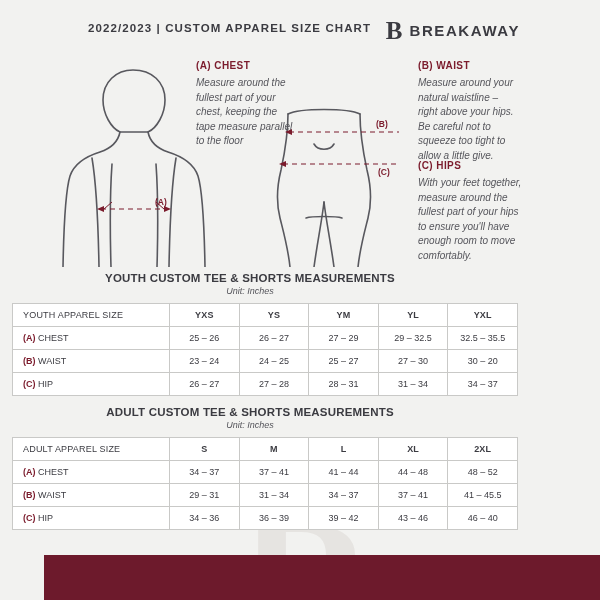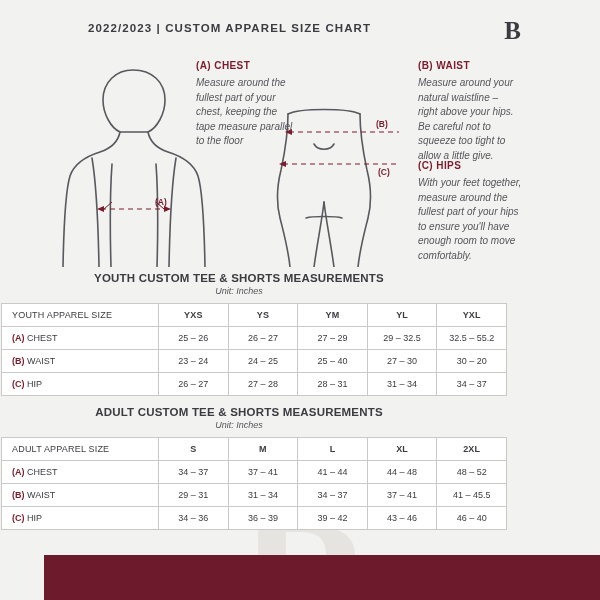--- a/index.html
+++ b/index.html
@@ -100,21 +100,21 @@
     color: #56565c;
     font-size: 10px;
     font-style: italic;
     line-height: 1.45;
   }
   .note-chest { left: 196px; top: 8px; width: 102px; }
   .note-waist { left: 418px; top: 8px; width: 102px; }
   .note-hips  { left: 418px; top: 108px; width: 104px; }
 
   
-  .section { position: absolute; left: 1px; width: 476px; z-index: 2; }
+  .section { position: absolute; left: 12px; width: 476px; z-index: 2; }
   .sec-youth { top: 272px; }
   .sec-adult { top: 406px; }
   .sec-title {
     text-align: center;
     font-size: 11.5px;
     font-weight: bold;
     color: #3b3b41;
     letter-spacing: 0.2px;
   }
   .sec-sub {
@@ -174,20 +174,21 @@
 <body>
 
 <div class="page">
 
   <div class="watermark">B</div>
 
   <div class="header">
     <div class="header-title">2022/2023   |   CUSTOM APPAREL SIZE CHART</div>
     <div class="brand">
       <div class="brand-mark">B</div>
+      <div class="brand-name">BREAKAWAY</div>
     </div>
   </div>
 
   <div class="diagram">
     <svg class="svgwrap" width="600" height="215" viewBox="0 0 600 215">
 
       <g fill="none" stroke="#58585e" stroke-width="1.6" stroke-linecap="round" stroke-linejoin="round">
 
         <path d="M133 18 C152 18 165 30 165 48 C165 62 157 76 148 80 L120 80 C111 76 103 62 103 48 C103 30 116 18 133 18 Z"></path>
 
@@ -267,27 +268,27 @@
           <th>YXL</th>
         </tr>
       </thead>
       <tbody>
         <tr>
           <td class="rowhead"><span class="tag">(A)</span> <span class="lbl">CHEST</span></td>
           <td>25 – 26</td>
           <td>26 – 27</td>
           <td>27 – 29</td>
           <td>29 – 32.5</td>
-          <td>32.5 – 55.2</td>
+          <td>32.5 – 35.5</td>
         </tr>
         <tr>
           <td class="rowhead"><span class="tag">(B)</span> <span class="lbl">WAIST</span></td>
           <td>23 – 24</td>
           <td>24 – 25</td>
-          <td>25 – 40</td>
+          <td>25 – 27</td>
           <td>27 – 30</td>
           <td>30 – 20</td>
         </tr>
         <tr>
           <td class="rowhead"><span class="tag">(C)</span> <span class="lbl">HIP</span></td>
           <td>26 – 27</td>
           <td>27 – 28</td>
           <td>28 – 31</td>
           <td>31 – 34</td>
           <td>34 – 37</td>

